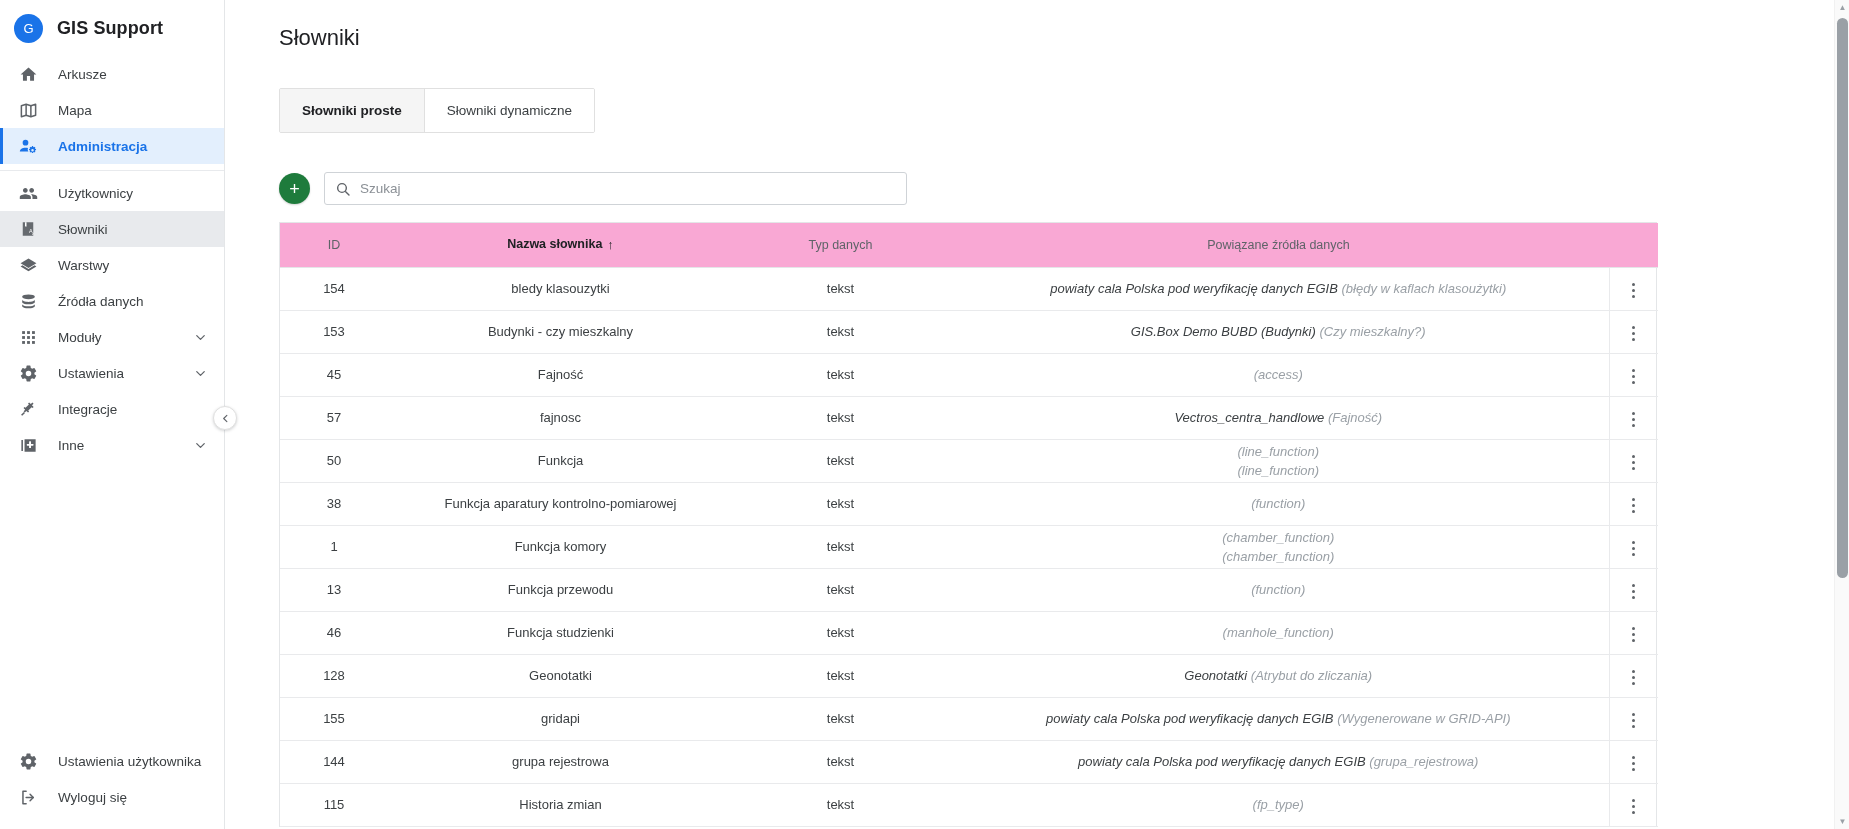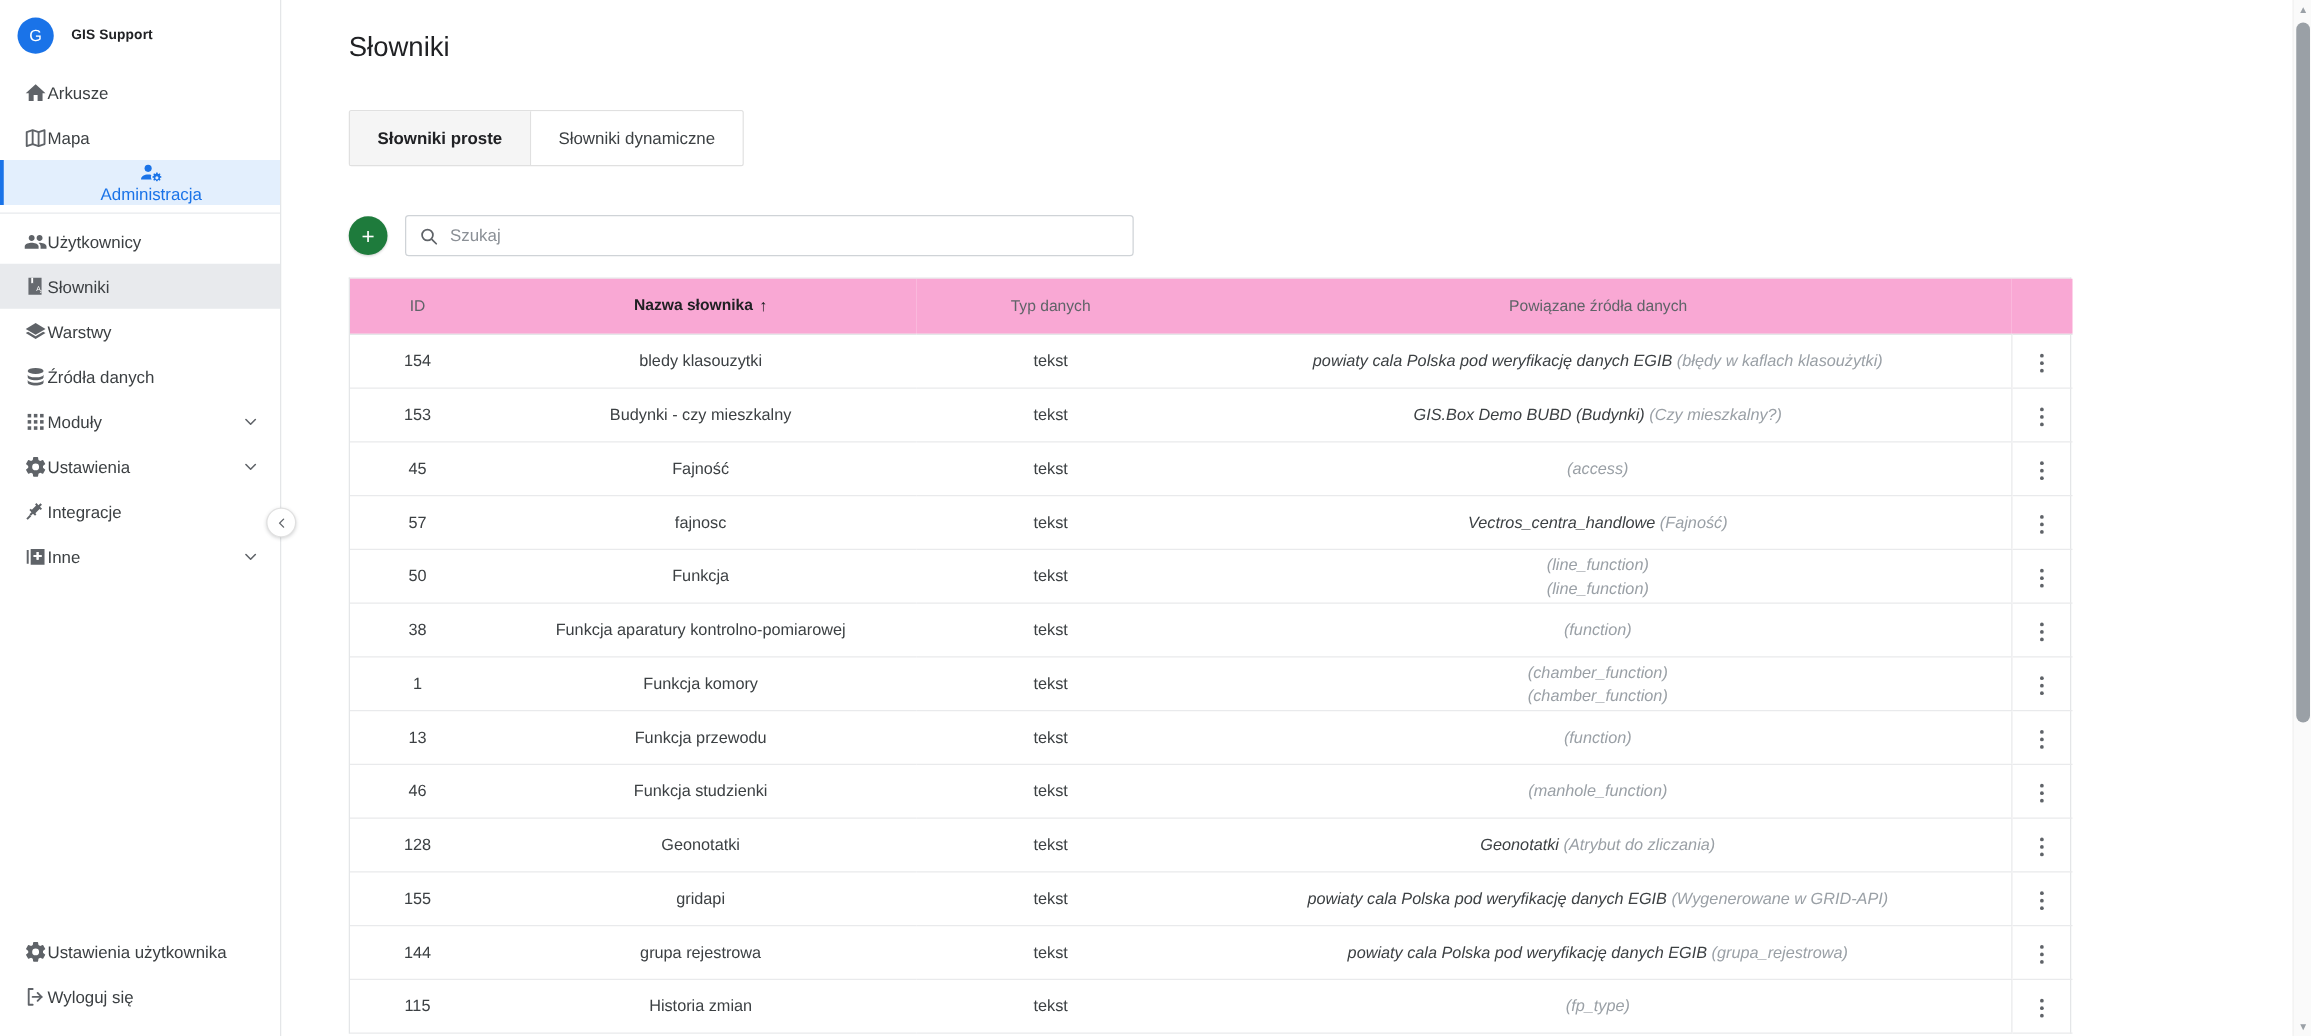--- a/index.html
+++ b/index.html
@@ -43,38 +43,39 @@
     width: 29px; height: 29px;
     border-radius: 50%;
     background: #1a73e8;
     color: #fff;
     font-size: 13px;
     font-weight: 500;
     display: flex; align-items: center; justify-content: center;
     flex: 0 0 auto;
   }
   .brand-name {
-    font-size: 11px;
+    font-size: 18px;
     font-weight: 700;
     color: #202124;
     letter-spacing: .1px;
   }
 
   .nav-group { padding: 0; }
   .nav-sep {
     height: 1px;
     background: #e8eaed;
     margin: 6px 0 4px 0;
   }
   .nav-item {
     position: relative;
     display: flex;
     align-items: center;
     height: 36px;
     padding-left: 18px;
+    gap: 20px;
     cursor: pointer;
     font-size: 13.5px;
     color: #3c4043;
     user-select: none;
   }
   .nav-item .ico {
     width: 20px; height: 20px;
     flex: 0 0 20px;
     display: flex; align-items: center; justify-content: center;
     color: #5f6368;
@@ -82,22 +83,21 @@
   .nav-item .ico svg { display: block; }
   .nav-item .lbl { flex: 1 1 auto; white-space: nowrap; }
   .nav-item .chev {
     margin-right: 16px;
     color: #5f6368;
     display: flex; align-items: center;
   }
   .nav-item.active-blue {
     background: #e3effd;
     color: #1a73e8;
-    font-weight: 400;
-    flex-direction: column;
+    font-weight: 700;
   }
   .nav-item.active-blue .ico { color: #1a73e8; }
   .nav-item.active-blue::before {
     content: "";
     position: absolute;
     left: 0; top: 0; bottom: 0;
     width: 3px;
     background: #1a73e8;
   }
   .nav-item.active-grey {

